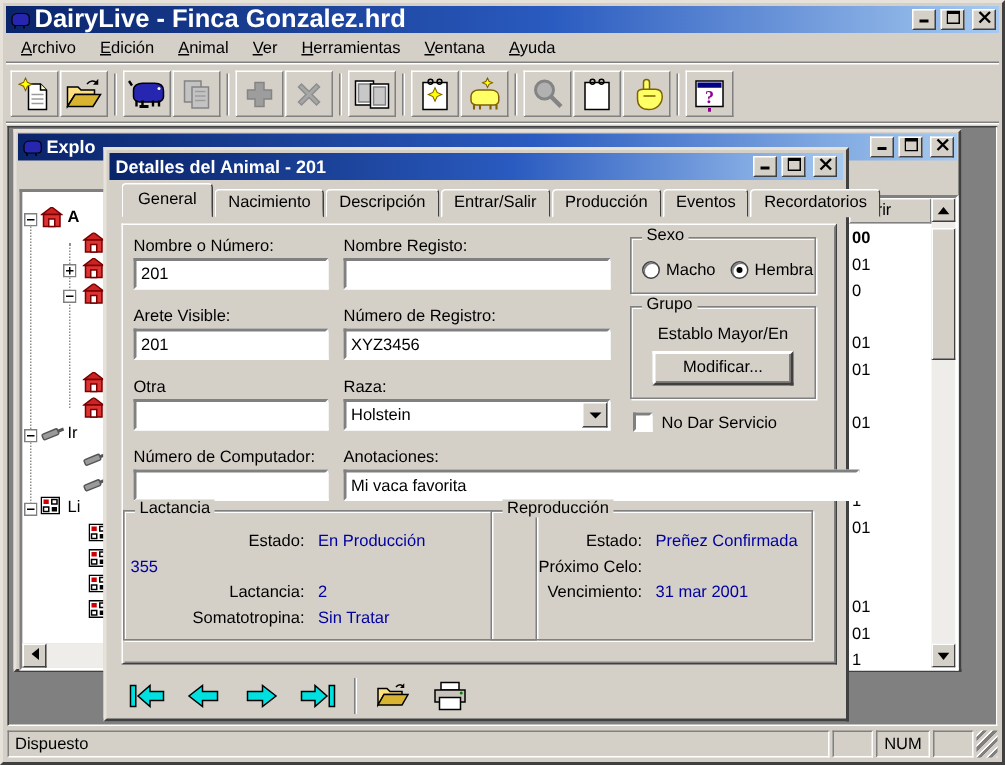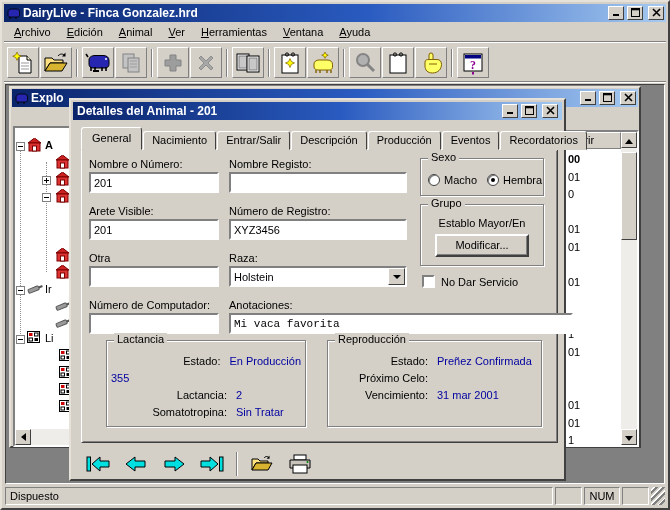--- a/index.html
+++ b/index.html
@@ -9,21 +9,21 @@
     font-family:"Liberation Sans", sans-serif; font-size:11px; color:#000;
     background:#808080;
   }
 
   
   .main-window { position:absolute; inset:0; background:#d4d0c8;
     border:2px solid; border-color:#e6e2da #404040 #404040 #e6e2da; }
   .titlebar { position:absolute; left:2px; right:2px; top:2px; height:18px;
     background:linear-gradient(90deg,#0a246a 0%,#2a5bc0 55%,#a6caf0 100%);
     display:flex; align-items:center; gap:3px; padding:0 2px; color:#fff; }
-  .titlebar .tt { flex:1; font-weight:bold; font-size:12px; white-space:nowrap; overflow:hidden; }
+  .titlebar .tt { flex:1; font-weight:bold; font-size:17px; white-space:nowrap; overflow:hidden; }
   .winbtn { width:16px; height:14px; flex:0 0 auto; display:flex; align-items:center; justify-content:center;
     background:#d4d0c8; border:1px solid; border-color:#fff #404040 #404040 #fff; }
   .gap { margin-left:2px; }
 
   .menubar { position:absolute; left:2px; right:2px; top:21px; height:19px;
     display:flex; align-items:center; background:#d4d0c8; padding:0 2px;
     border-bottom:1px solid #808080; box-shadow:0 1px 0 #fff; }
   .menu-item { padding:2px 8px; }
 
   .toolbar { position:absolute; left:2px; right:2px; top:42px; height:38px;
@@ -70,21 +70,21 @@
   .vs-bot { position:absolute; bottom:0; }
 
   
   .dialog { position:absolute; left:63px; top:13px; width:497px; height:383px;
     background:#d4d0c8; border:2px solid; border-color:#e6e2da #404040 #404040 #e6e2da; z-index:10; }
   .dialog-titlebar { position:absolute; left:2px; right:2px; top:2px; height:18px;
     background:linear-gradient(90deg,#0a246a 0%,#2a5bc0 55%,#a6caf0 100%);
     display:flex; align-items:center; gap:3px; padding:0 4px; color:#fff; }
   .dialog-titlebar .tt { flex:1; font-weight:bold; font-size:12px; white-space:nowrap; }
 
-  .tab-strip { position:absolute; left:10px; top:26px; height:24px; display:flex; align-items:flex-end; z-index:3; }
+  .tab-strip { position:absolute; left:10px; top:26px; height:24px; display:flex; z-index:3; }
   .tab { height:19px; padding:2px 8px 0; background:#d4d0c8; margin-right:1px;
     border:1px solid; border-color:#fff #404040 #d4d0c8 #fff; border-radius:3px 3px 0 0; }
   .tab.active { height:23px; padding:4px 10px 0; margin-top:-4px; border-bottom:1px solid #d4d0c8; z-index:4; position:relative; }
 
   .tab-panel { position:absolute; left:10px; top:49px; width:477px; height:294px;
     border:1px solid; border-color:#fff #404040 #404040 #fff;
     box-shadow:inset 1px 1px 0 #d4d0c8, inset -1px -1px 0 #808080;
     background:#d4d0c8; z-index:2; }
   .lbl { position:absolute; white-space:nowrap; }
   .txt { position:absolute; height:21px; border:2px solid; border-color:#808080 #fff #fff #808080;
@@ -544,22 +544,22 @@
         <span class="winbtn gap">
             <span><svg width="9" height="9">
                 <path d="M1 1l7 7M8 1L1 8" stroke="#000" stroke-width="1.6"></path>
               </svg></span>
           </span>
       </div>
 
       <div class="tab-strip">
           <div class="tab active">General</div>
           <div class="tab">Nacimiento</div>
+          <div class="tab">Descripción</div>
           <div class="tab">Entrar/Salir</div>
-          <div class="tab">Descripción</div>
           <div class="tab">Producción</div>
           <div class="tab">Eventos</div>
           <div class="tab">Recordatorios</div>
         </div>
 
       <div class="tab-panel">
         <span class="lbl" style="left:7px;top:8px">Nombre o Número:</span>
         <span class="lbl" style="left:147px;top:8px">Nombre Registo:</span>
         <input class="txt" style="left: 7px; top: 22px; width: 130px;" value="201">
         <input class="txt" style="left: 147px; top: 22px; width: 178px;" value="">
@@ -575,21 +575,21 @@
         <div class="select" style="left:147px;top:116px;width:178px">
           <span class="sval">Holstein</span>
           <span class="sbtn">
               <span class="arrow-down"></span>
             </span>
         </div>
 
         <span class="lbl" style="left:7px;top:149px">Número de Computador:</span>
         <span class="lbl" style="left:147px;top:149px">Anotaciones:</span>
         <input class="txt" style="left: 7px; top: 163px; width: 130px;" value="">
-        <input class="txt" style="left: 147px; top: 163px; width: 344px; font-family: Liberation Mono, monospace;" value="Mi vaca favorita">
+        <input class="txt" style="left: 147px; top: 163px; width: 344px;" value="Mi vaca favorita">
 
         <div class="grp" style="left:338px;top:54px;width:124px;height:62px">
           <span class="grp-legend">Grupo</span>
           <div class="grupo-text">Establo Mayor/En</div>
           <div class="push-btn" style="left:14px;top:29px;width:94px;height:23px">Modificar...</div>
         </div>
 
         <div class="grp" style="left:338px;top:8px;width:124px;height:38px">
           <span class="grp-legend">Sexo</span>
           <div class="sexo-row">
@@ -598,21 +598,21 @@
             <span class="radio checked" style="margin-left:6px"></span>
             <span>Hembra</span>
           </div>
         </div>
 
         <div class="cb-row" style="left:340px;top:125px">
           <span class="cb"></span>
           <span>No Dar Servicio</span>
         </div>
 
-        <div class="grp" style="left:24px;top:190px;width:200px;height:87px">
+        <div class="grp" style="left:0;top:190px;width:276px;height:87px">
           <span class="grp-legend">Lactancia</span>
           <div class="info-rows">
               <div class="info-row">
                 <span class="info-label lact">Estado:</span>
                 <span class="info-value">En Producción</span>
               </div>
               <div class="info-row">
                 <span class="info-value">355</span>
               </div>
               <div class="info-row">

